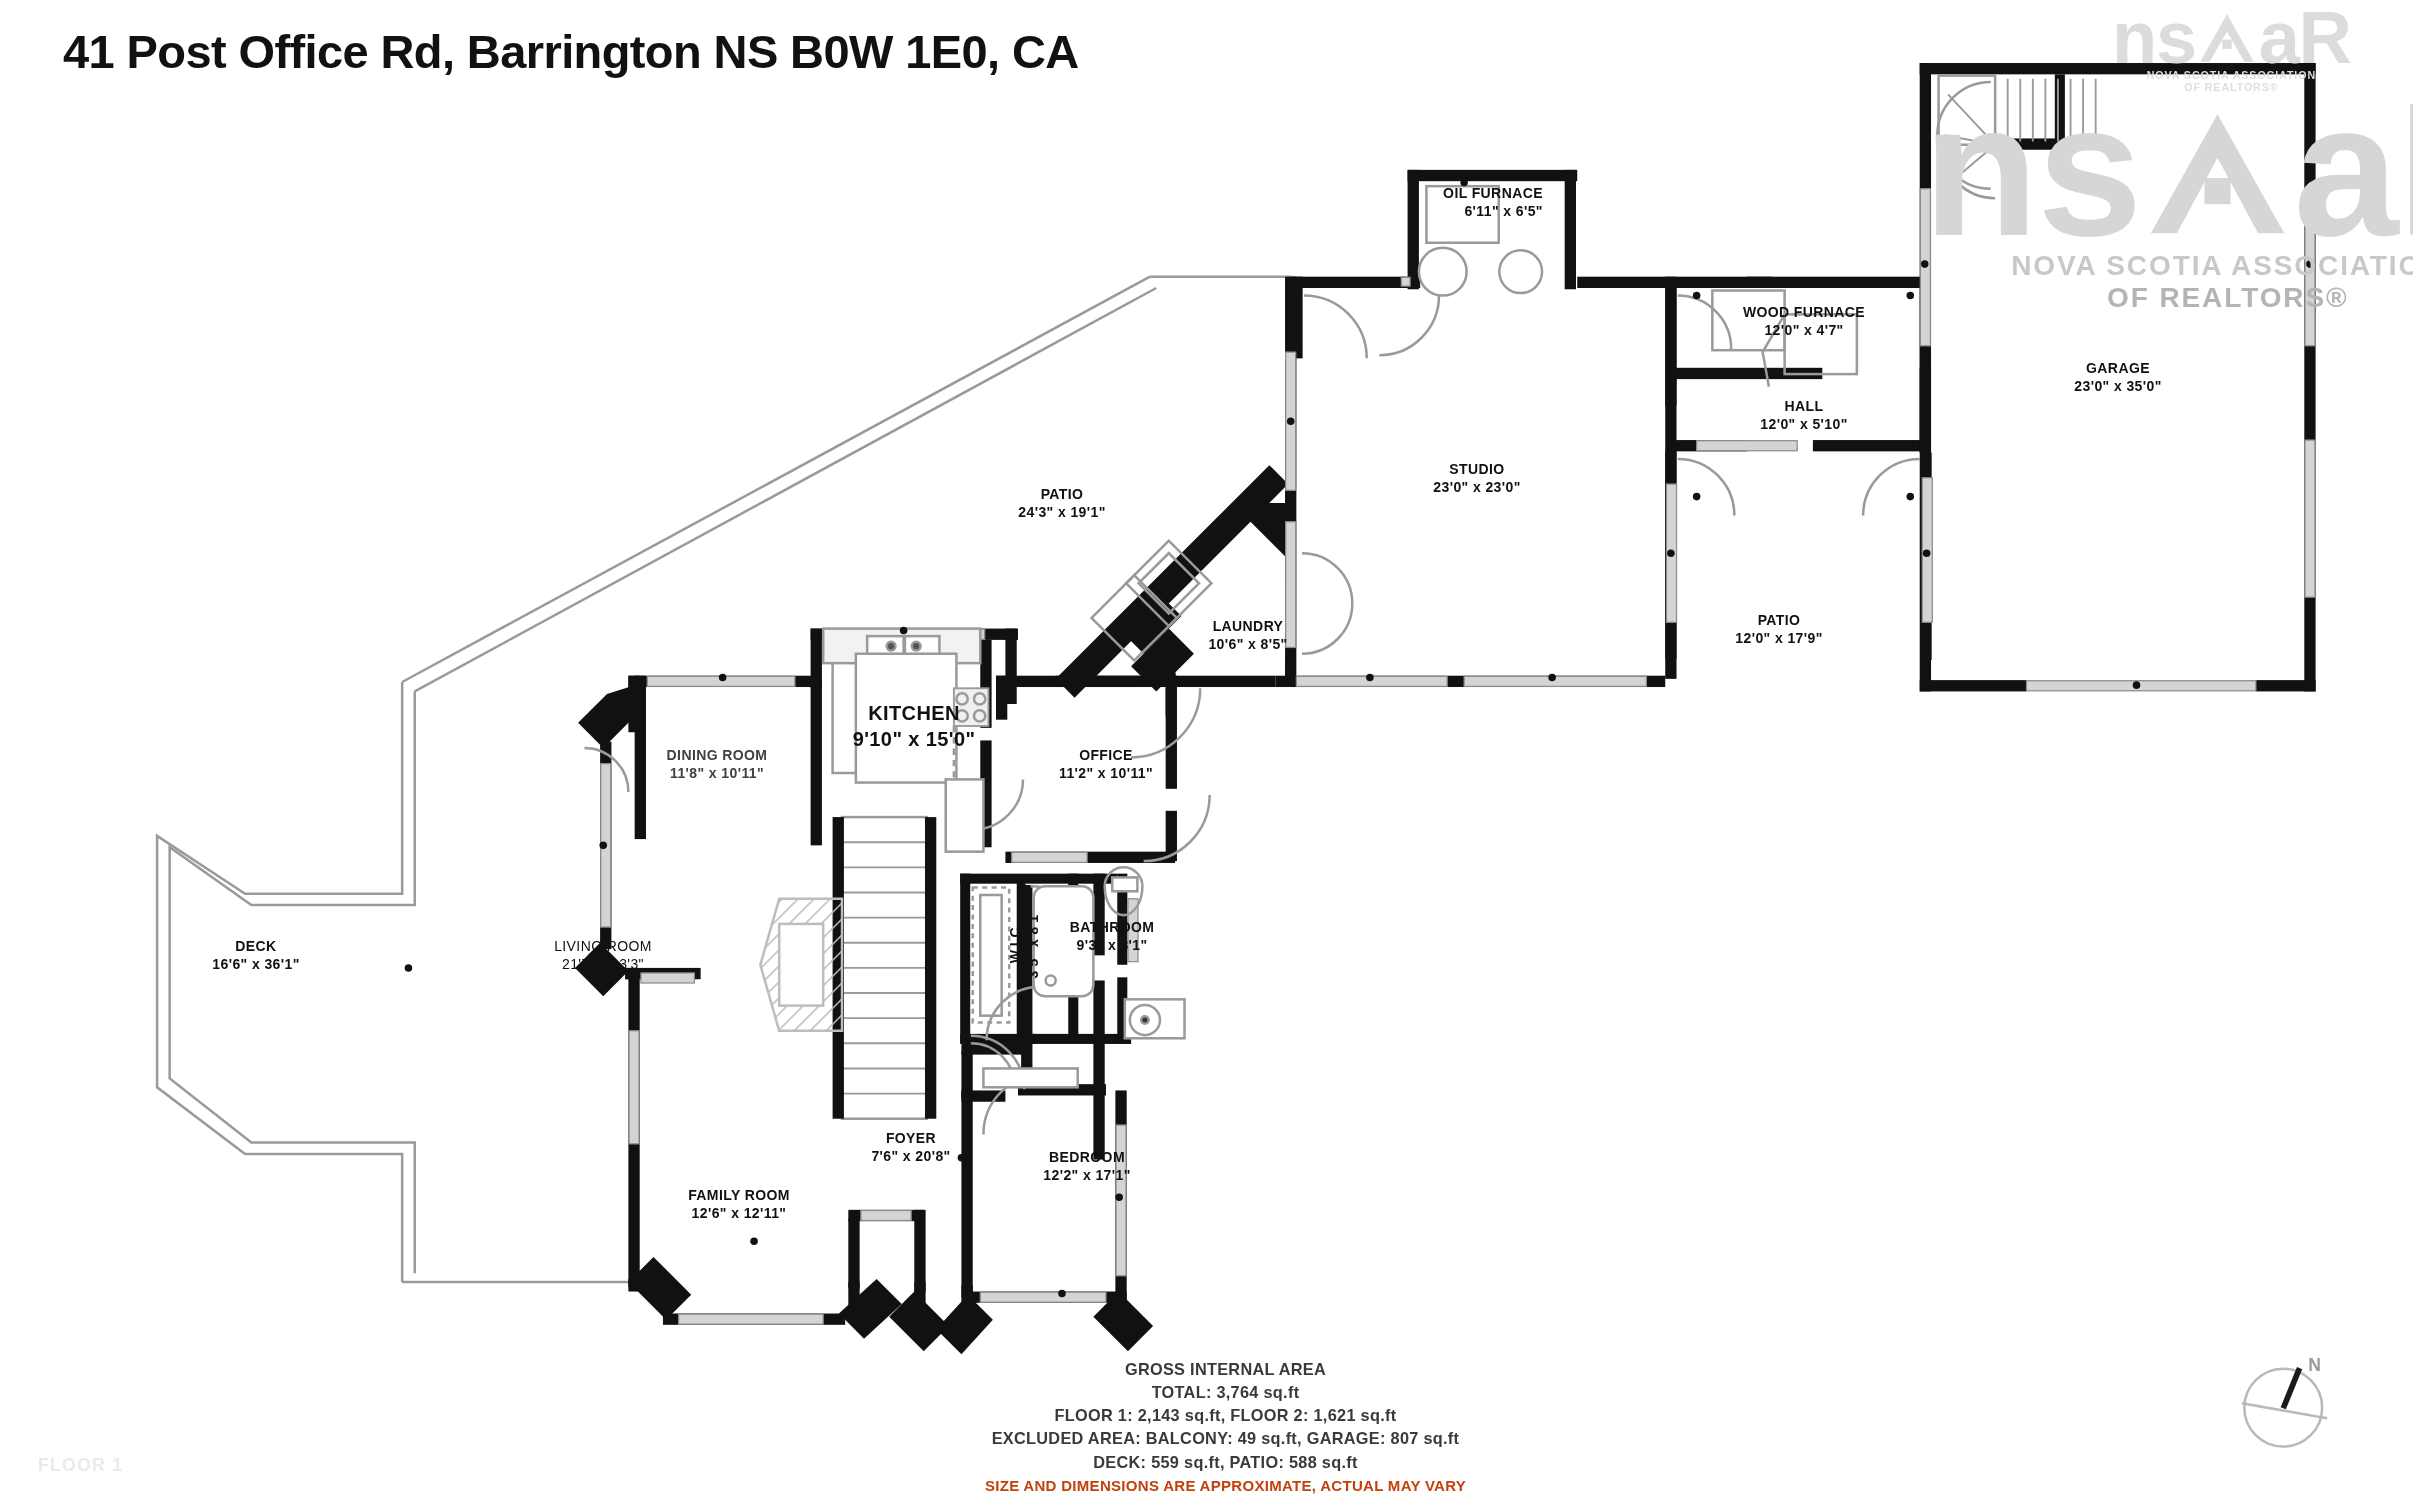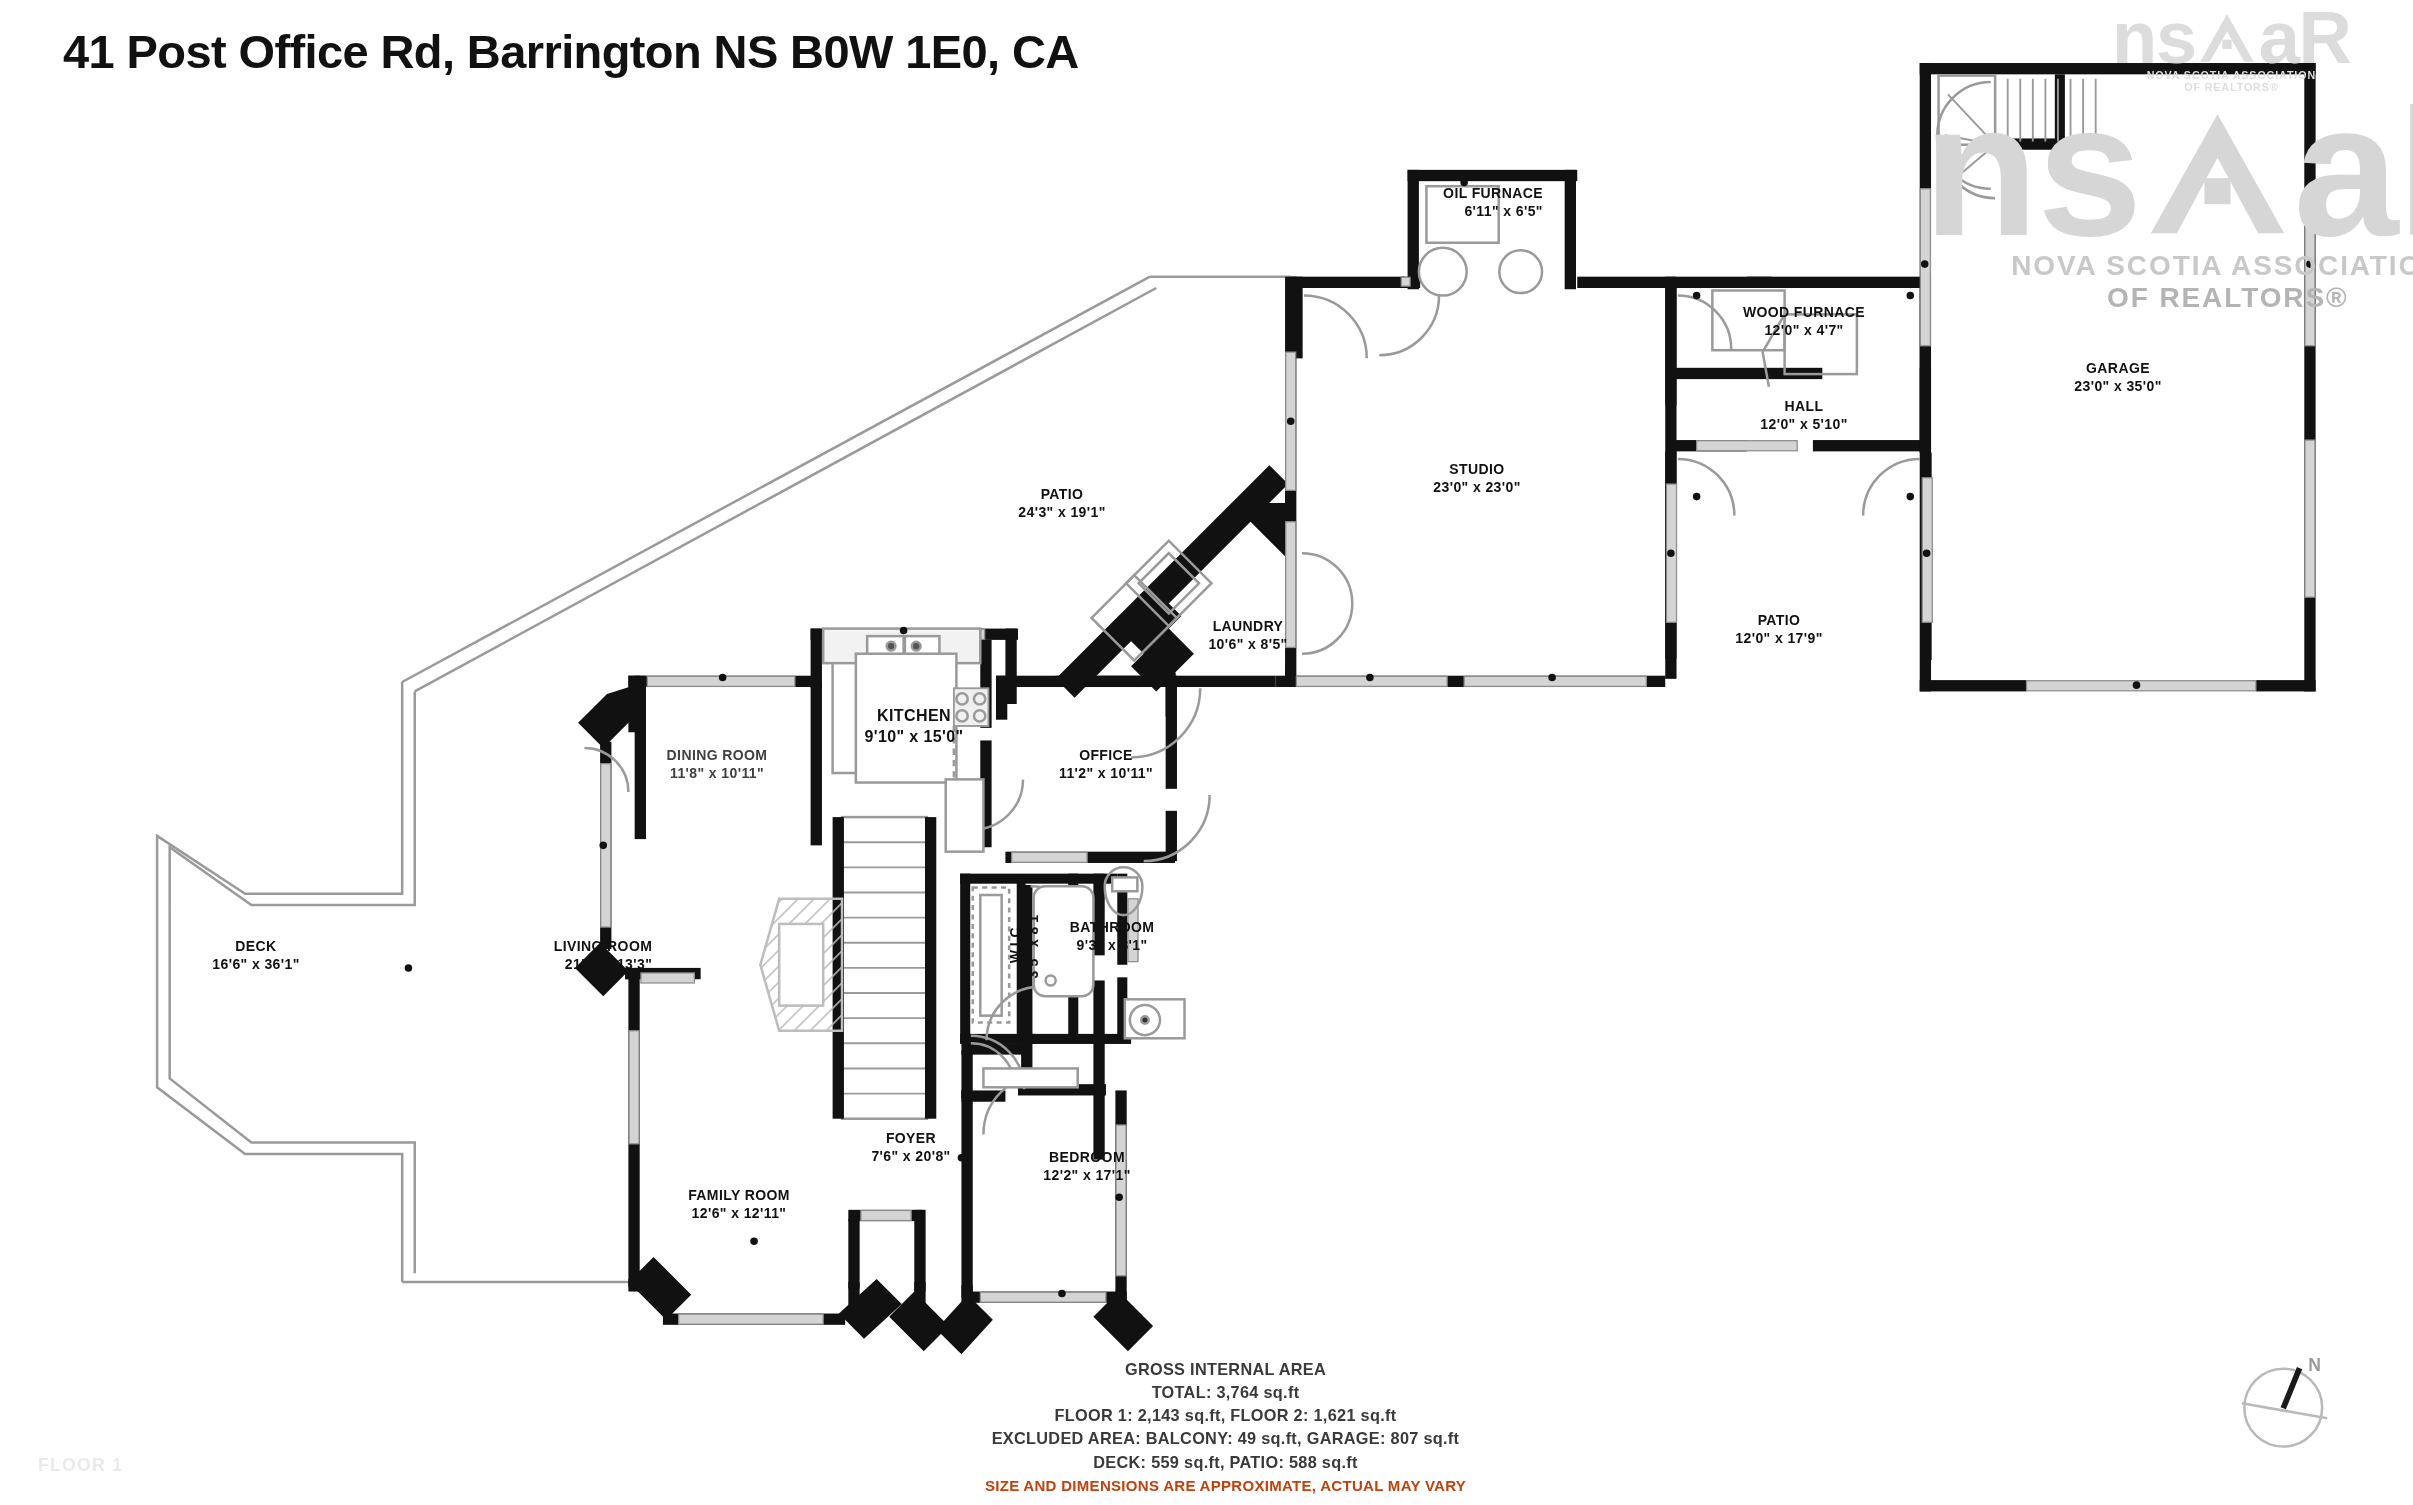--- a/index.html
+++ b/index.html
@@ -326,29 +326,29 @@
     <circle cx="2700" cy="790" r="6"></circle>
     <circle cx="3040" cy="790" r="6"></circle>
   </g>
 </svg>
 
 <div id="room-labels">
     <div style="position: absolute; text-align: center; white-space: nowrap; font-size: 14px; font-weight: 700; letter-spacing: 0.4px; line-height: 1.32; color: rgb(17, 17, 17); left: 256px; top: 955px; transform: translate(-50%, -50%);">
       <div>DECK</div>
       <div>16'6" x 36'1"</div>
     </div>
-    <div style="position: absolute; text-align: right; white-space: nowrap; font-size: 14px; font-weight: 700; letter-spacing: 0.4px; line-height: 1.32; color: rgb(17, 17, 17); left: 603px; top: 955px; transform: translate(-50%, -50%);">
+    <div style="position: absolute; text-align: center; white-space: nowrap; font-size: 14px; font-weight: 400; letter-spacing: 0.4px; line-height: 1.32; color: rgb(17, 17, 17); left: 603px; top: 955px; transform: translate(-50%, -50%);">
       <div>LIVING ROOM</div>
       <div>21'7" x 13'3"</div>
     </div>
     <div style="position: absolute; text-align: center; white-space: nowrap; font-size: 14px; font-weight: 700; letter-spacing: 0.4px; line-height: 1.32; color: #404040; left: 717px; top: 764px; transform: translate(-50%, -50%);">
       <div>DINING ROOM</div>
       <div>11'8" x 10'11"</div>
     </div>
-    <div style="position: absolute; text-align: center; white-space: nowrap; font-size: 16px; font-weight: 700; letter-spacing: 0.4px; line-height: 1.32; color: rgb(17, 17, 17); left: 914px; top: 726px; transform: translate(-50%, -50%);">
+    <div style="position: absolute; text-align: center; white-space: nowrap; font-size: 20px; font-weight: 700; letter-spacing: 0.4px; line-height: 1.32; color: rgb(17, 17, 17); left: 914px; top: 726px; transform: translate(-50%, -50%);">
       <div>KITCHEN</div>
       <div>9'10" x 15'0"</div>
     </div>
     <div style="position: absolute; text-align: center; white-space: nowrap; font-size: 14px; font-weight: 700; letter-spacing: 0.4px; line-height: 1.32; color: rgb(17, 17, 17); left: 1106px; top: 764px; transform: translate(-50%, -50%);">
       <div>OFFICE</div>
       <div>11'2" x 10'11"</div>
     </div>
     <div style="position: absolute; text-align: center; white-space: nowrap; font-size: 14px; font-weight: 700; letter-spacing: 0.4px; line-height: 1.32; color: rgb(17, 17, 17); left: 1248px; top: 635px; transform: translate(-50%, -50%);">
       <div>LAUNDRY</div>
       <div>10'6" x 8'5"</div>

